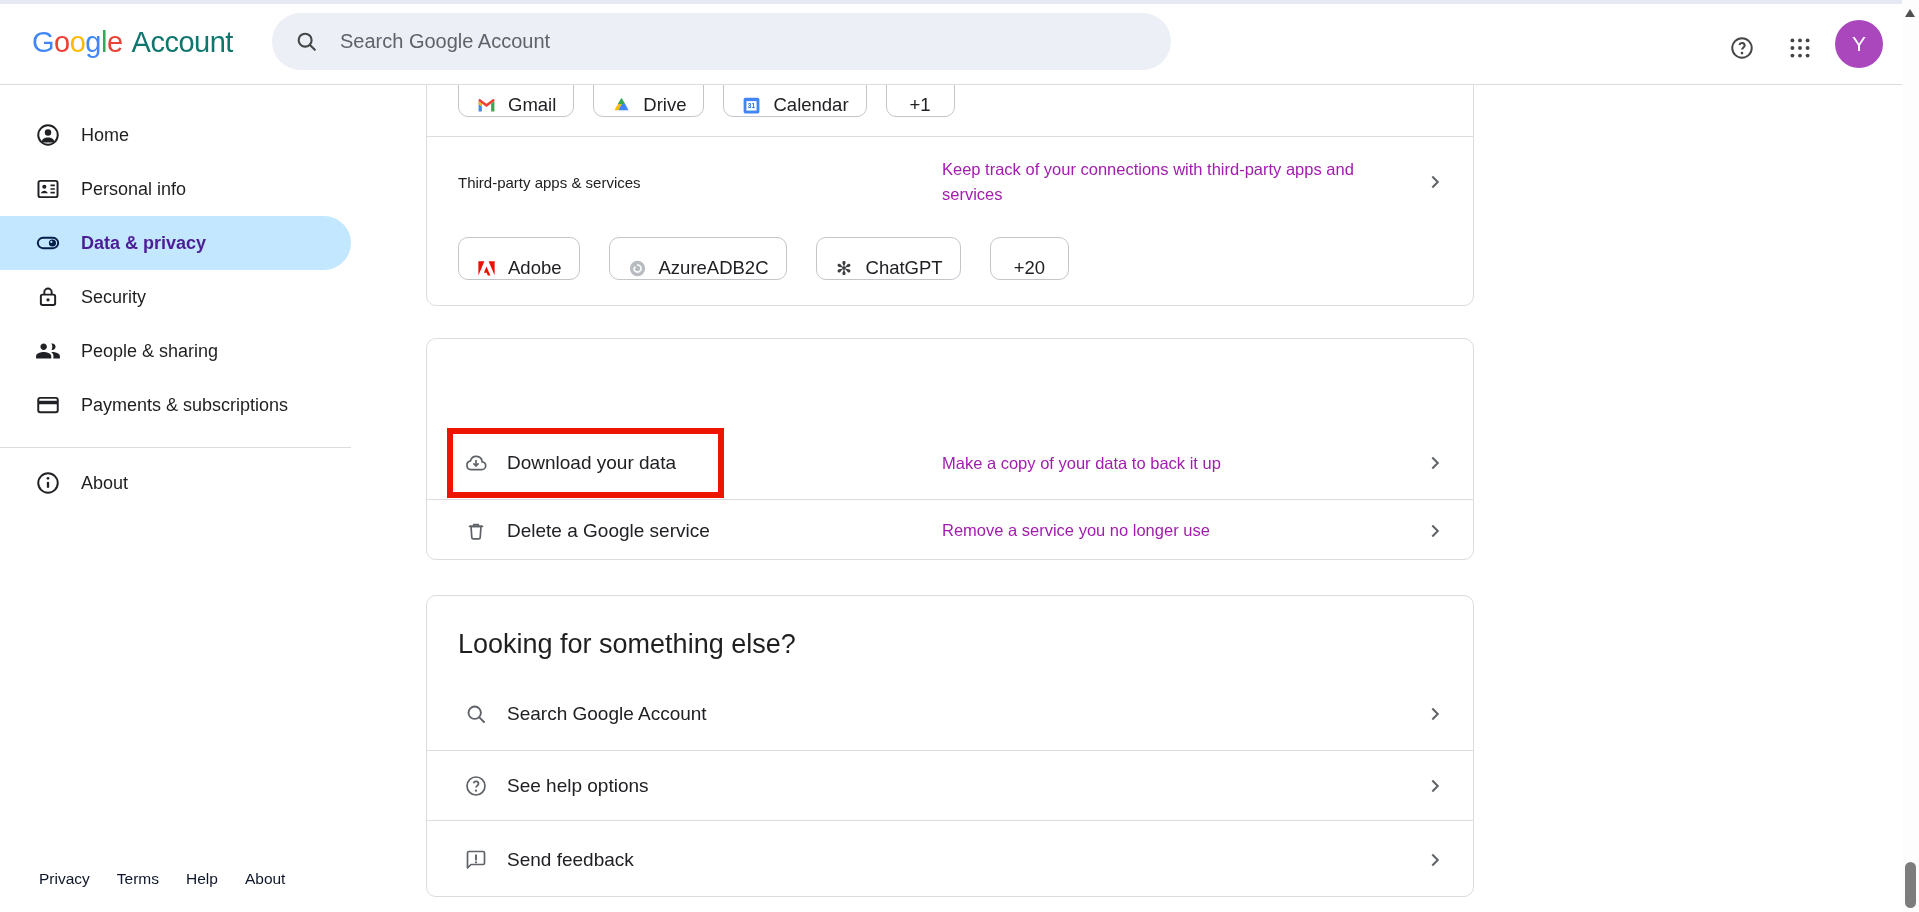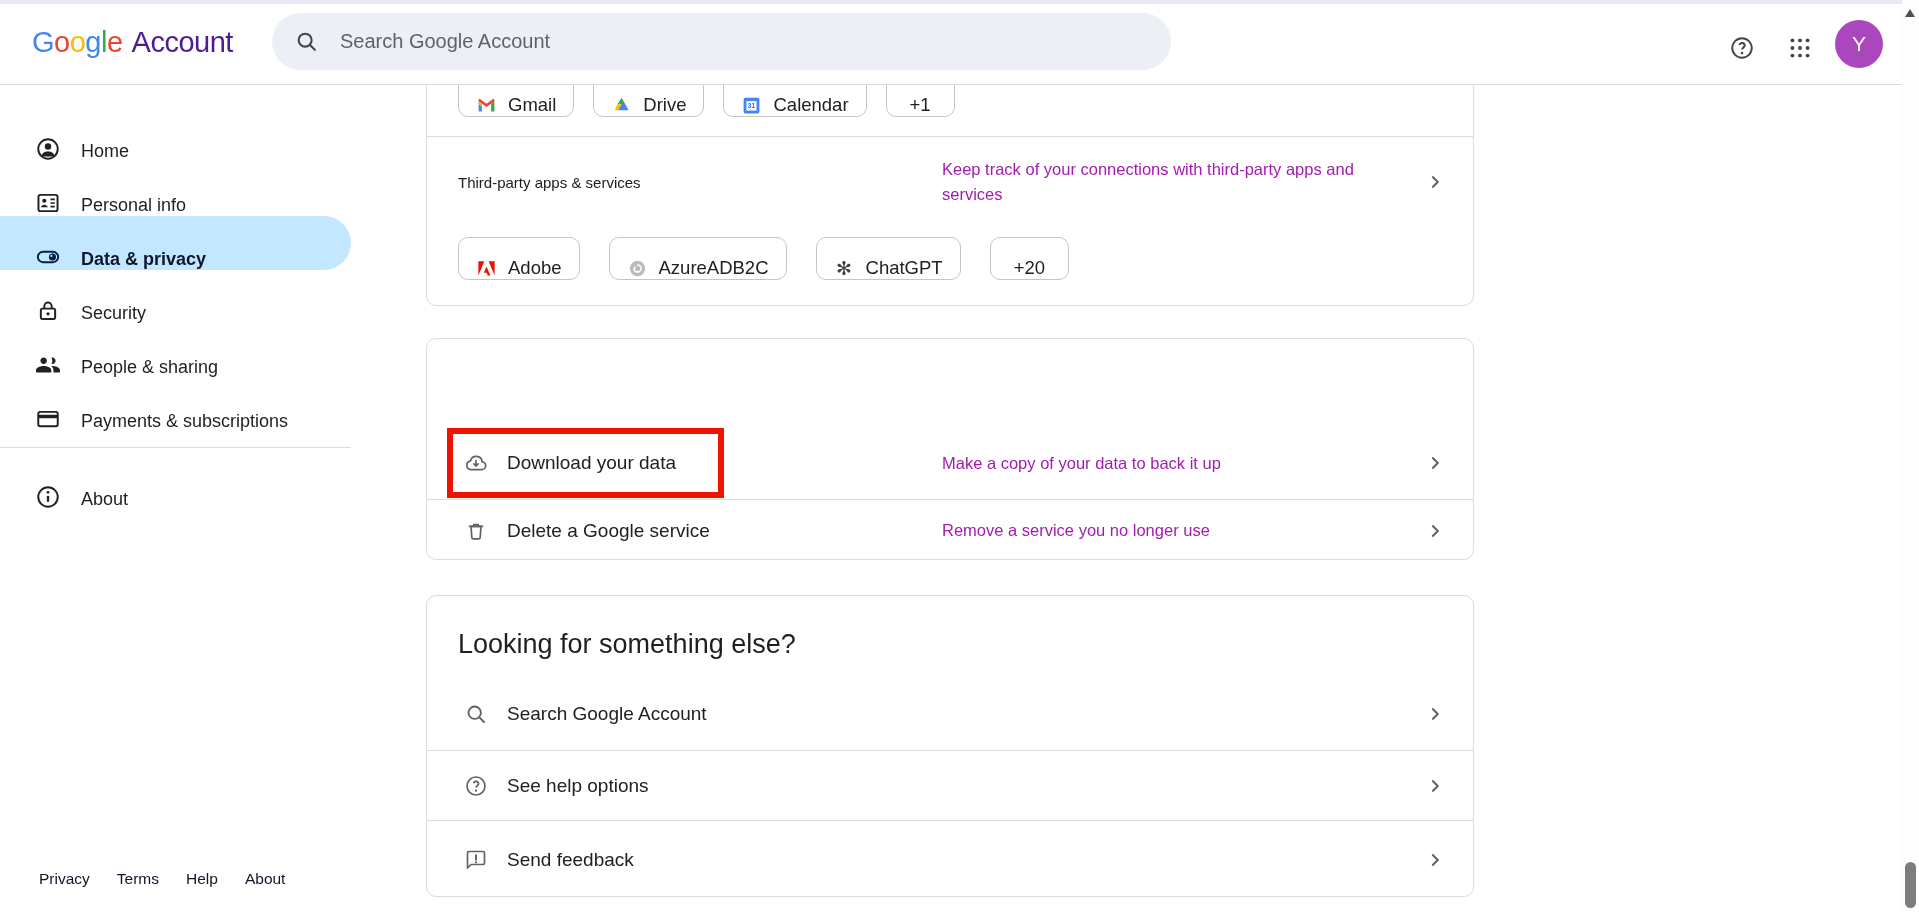--- a/index.html
+++ b/index.html
@@ -8,44 +8,44 @@
     background:#fff;color:#202124;
     font-family:"Liberation Sans","DejaVu Sans",sans-serif;
   }
   .top-strip{position:absolute;top:0;left:0;width:1902px;height:4px;background:#e6e9f2;z-index:60}
 
   
   .hdr{position:absolute;top:4px;left:0;width:1919px;height:80px;background:#fff;
        border-bottom:1px solid #dadce0;z-index:40}
   .logo{position:absolute;left:32px;top:22px;font-size:29px;letter-spacing:-0.5px;
         text-decoration:none;cursor:pointer;white-space:nowrap}
-  .logo .lp{color:#4c1d95;margin-left:9px}
+  .logo .lp{color:#0f766e;margin-left:9px}
   .searchpill{position:absolute;left:272px;top:9px;width:899px;height:57px;border-radius:29px;
         background:#eceff6;display:flex;align-items:center;padding:0 0 0 22px;box-sizing:border-box}
   .searchpill svg{width:25px;height:25px;color:#444746;flex:none}
   .searchpill input{border:none;outline:none;background:transparent;margin-left:19px;
         font-size:20px;color:#202124;width:760px;
         font-family:"Liberation Sans","DejaVu Sans",sans-serif}
   .searchpill input::placeholder{color:#5f6368;opacity:1}
   .hbtn{position:absolute;top:26px;width:36px;height:36px;display:flex;align-items:center;
         justify-content:center;color:#444746;cursor:pointer;background:none;border:none;padding:0}
   .hbtn svg{width:26px;height:26px}
   .help-btn{left:1724px}
   .apps-btn{left:1782px}
   .avatar{position:absolute;left:1835px;top:16px;width:48px;height:48px;border-radius:50%;
         display:flex;align-items:center;justify-content:center;color:#fff;font-size:21px;
         cursor:pointer;border:none}
 
   
   .sidebar{position:absolute;top:85px;left:0;width:351px;padding-top:23px;z-index:30}
-  .nav-item{height:54px;display:flex;align-items:flex-end;padding-left:35px;box-sizing:border-box;
+  .nav-item{height:54px;display:flex;align-items:center;padding-left:35px;box-sizing:border-box;
         cursor:pointer;font-size:18px;color:#1f1f1f;width:351px}
   .nav-item .nic{width:26px;height:26px;margin-right:20px;color:#202124;flex:none;display:flex}
   .nav-item .nic svg{width:26px;height:26px}
-  .nav-item.active{background:#c2e7ff;border-radius:0 28px 28px 0;color:#0f172a;font-weight:bold}
+  .nav-item.active{background:#c2e7ff;border-radius:0 28px 28px 0;color:#4c1d95;font-weight:bold}
   .nav-item.active .nic{color:#041e49}
   .side-div{height:1px;background:#dadce0;margin:15px 0 8px 0;width:351px}
 
   .footer{position:absolute;left:39px;top:870px;display:flex;gap:27px;z-index:30}
   .footer a{font-size:15.5px;color:#0f172a;text-decoration:none;cursor:pointer}
 
   
   .main{position:absolute;left:426px;top:0;width:1048px;z-index:1}
   .card{position:absolute;left:0;width:1048px;background:#fff;border:1px solid #dadce0;
         border-radius:10px;box-sizing:border-box}

